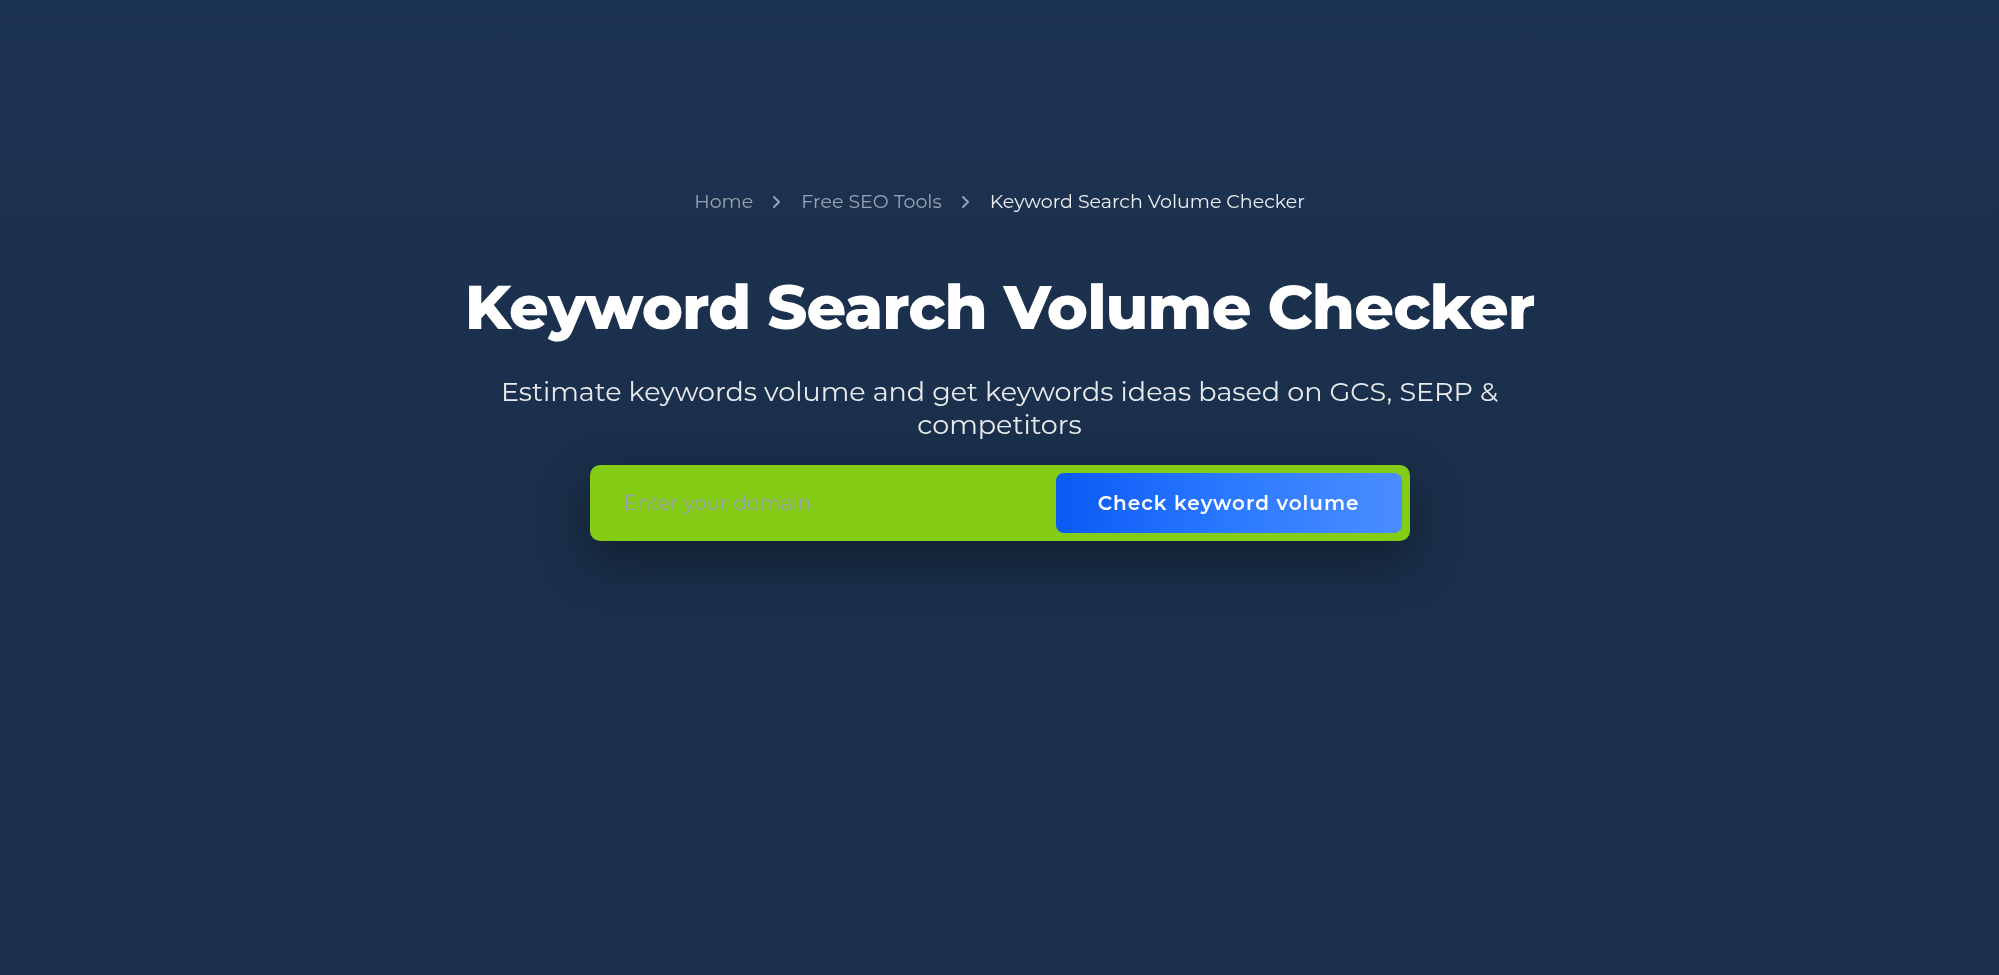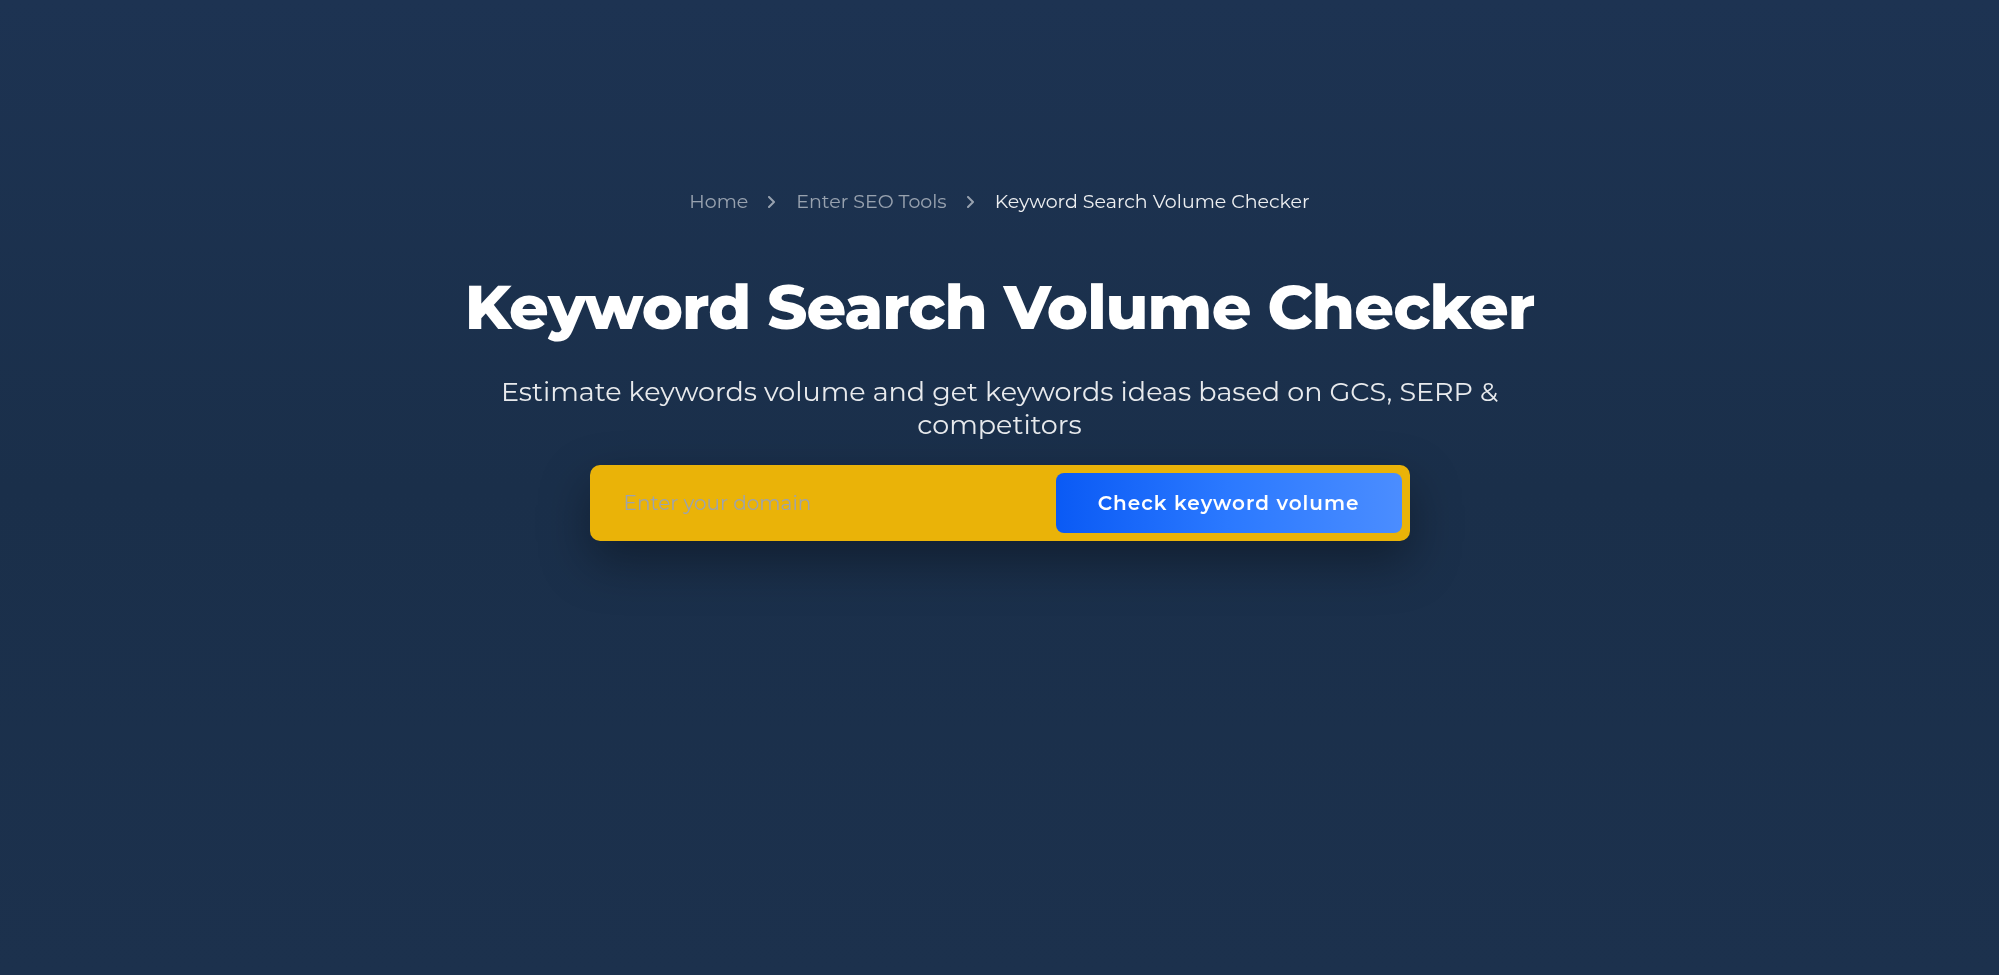--- a/index.html
+++ b/index.html
@@ -65,21 +65,21 @@
 
     .subtitle {
       font-size: 27px;
       font-weight: 400;
       color: rgba(255, 255, 255, 0.9);
       margin-bottom: 24px;
     }
 
     .search-form {
       display: flex;
-      background: #eab308;
+      background: #84cc16;
       border-radius: 10px;
       padding: 8px;
       max-width: 820px;
       margin: 0 auto;
       box-shadow: 0 20px 50px rgba(0, 0, 0, 0.35);
     }
 
     .search-input {
       flex: 1;
       border: none;
@@ -113,21 +113,21 @@
 
 <div class="container">
 
   <nav class="breadcrumb">
     <a class="breadcrumb-link">Home</a>
     <span class="breadcrumb-separator">
       <svg viewBox="0 0 8 12" fill="none">
           <path d="M1 1l5 5-5 5" stroke="currentColor" stroke-width="2" stroke-linecap="round" stroke-linejoin="round"></path>
         </svg>
     </span>
-    <a class="breadcrumb-link">Enter SEO Tools</a>
+    <a class="breadcrumb-link">Free SEO Tools</a>
     <span class="breadcrumb-separator">
       <svg viewBox="0 0 8 12" fill="none">
           <path d="M1 1l5 5-5 5" stroke="currentColor" stroke-width="2" stroke-linecap="round" stroke-linejoin="round"></path>
         </svg>
     </span>
     <span class="breadcrumb-current">Keyword Search Volume Checker</span>
   </nav>
 
   <h1 class="page-title">Keyword Search Volume Checker</h1>
 

